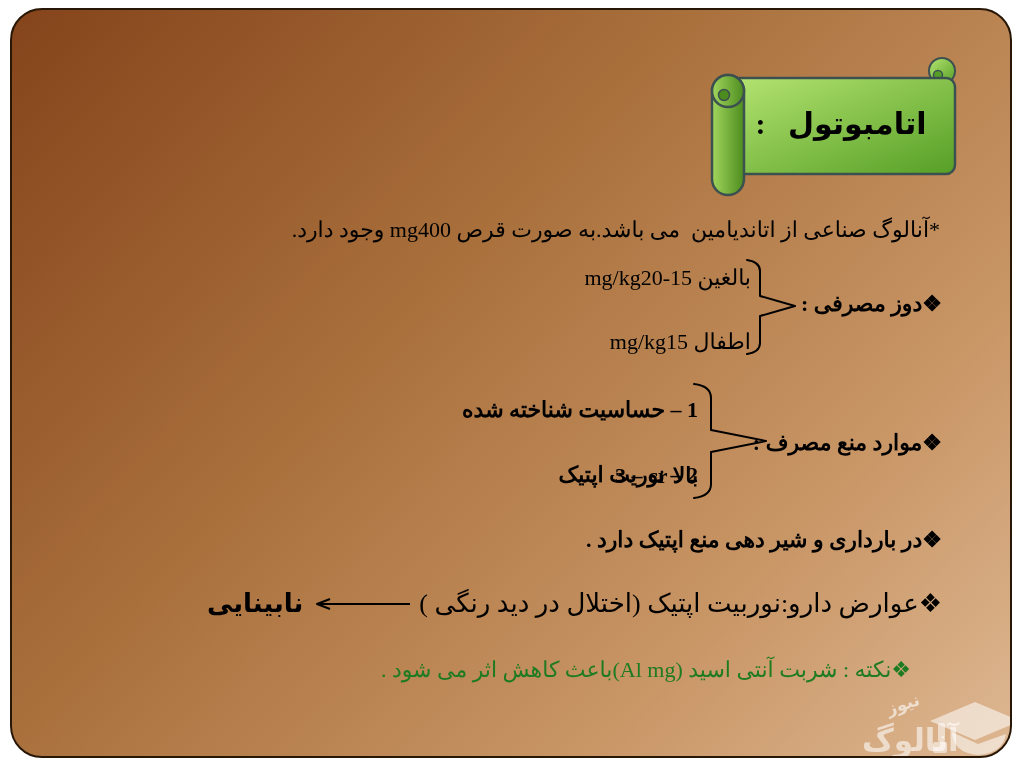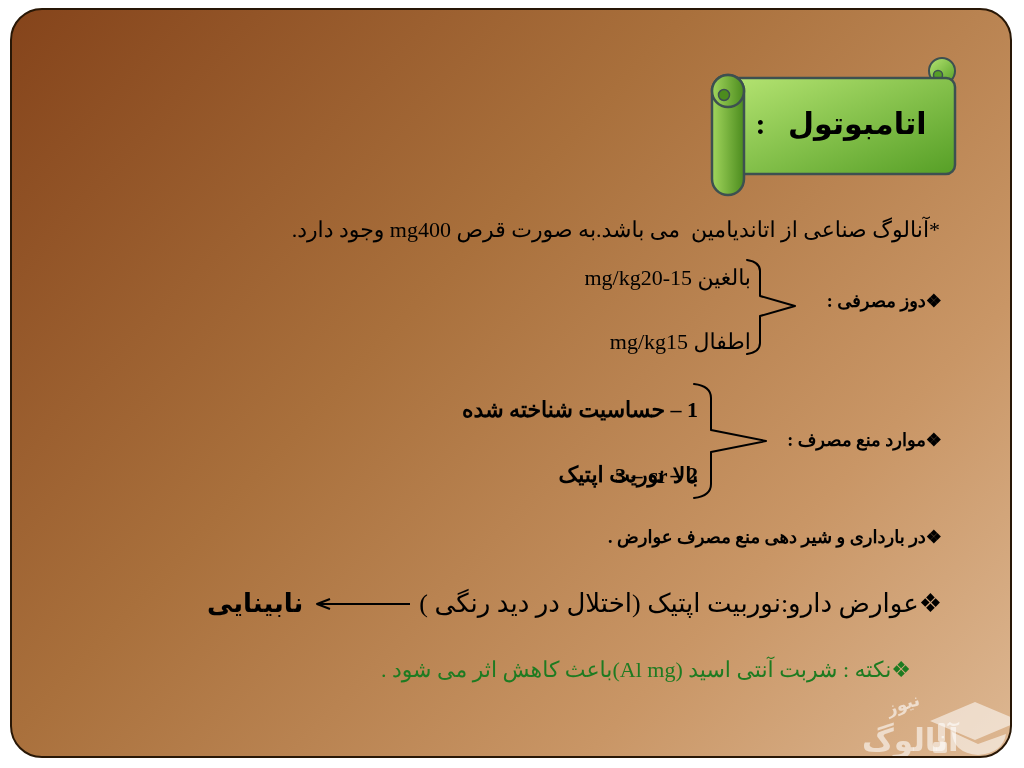--- a/index.html
+++ b/index.html
@@ -11,21 +11,21 @@
   .slide {
     position:absolute; left:10px; top:8px; width:1002px; height:750px;
     border:2px solid #281706; border-radius:32px; overflow:hidden; box-sizing:border-box;
     background:linear-gradient(133deg, var(--background-top,#85441b) 0%, #a9703c 40%, #c99666 75%, var(--background-bottom,#ddb792) 100%);
   }
   .t {
     position:absolute; direction:rtl; unicode-bidi:plaintext; color:var(--text,#000);
     white-space:pre; line-height:1.25; font-size:22px;font-family:Liberation Serif, serif;
   }
   .bold { font-weight:bold; }
-  .label { font-size:18px; font-weight:bold; }
+  .label { font-size:22px; font-weight:bold; }
   .note { color:var(--note-green,#1e7b21); }
   .banner-title {
     position:absolute; left:719px; top:96px; width:220px; text-align:center;
     direction:rtl; font-size:30px; font-weight:bold; color:#000; white-space:pre;
   }
   .sfx-line {
     position:absolute; top:578px; right:68px; display:flex; direction:rtl;
     align-items:center; gap:7px;
   }
   .sfx-line span { direction:rtl; unicode-bidi:plaintext; white-space:pre; font-size:26px; }
@@ -83,21 +83,21 @@
   <div class="t" style="top:318px; right:259px;">اطفال mg/kg15</div>
 
   <div class="t label" style="top:419px; right:68px;">❖موارد منع مصرف :</div>
   <svg style="left:676px; top:372px;" width="82" height="118" viewBox="0 0 82 118">
     <path d="M6 2 Q23 4 23 16 L23 48 L78 59 L23 70 L23 102 Q23 114 6 116" fill="none" stroke="#000" stroke-width="2" stroke-linecap="round" stroke-linejoin="round"></path>
   </svg>
   <div class="t bold" style="top:386px; right:312px;">1 – حساسیت شناخته شده</div>
   <div class="t bold" style="top:439px; right:312px;margin-top:12px;">2 – نوریت اپتیک</div>
   <div class="t bold" style="top:452px; right:312px;">3 – cr بالا</div>
 
-  <div class="t label" style="top:516px; right:68px;">❖در بارداری و شیر دهی منع مصرف عوارض .</div>
+  <div class="t label" style="top:516px; right:68px;">❖در بارداری و شیر دهی منع اپتیک دارد .</div>
 
   <div class="sfx-line">
     <span>❖عوارض دارو:نوربیت اپتیک (اختلال در دید رنگی )</span>
     <svg style="position:static;" width="102" height="14" viewBox="0 0 102 14">
       <path d="M100 7 L10 7 M20 2 L7 7 L20 12" fill="none" stroke="#000" stroke-width="2" stroke-linejoin="round"></path>
     </svg>
     <span class="bold">نابینایی</span>
   </div>
 
   <div class="t note" style="top:646px; right:99px;">❖نکته : شربت آنتی اسید (Al mg)باعث کاهش اثر می شود .</div>

